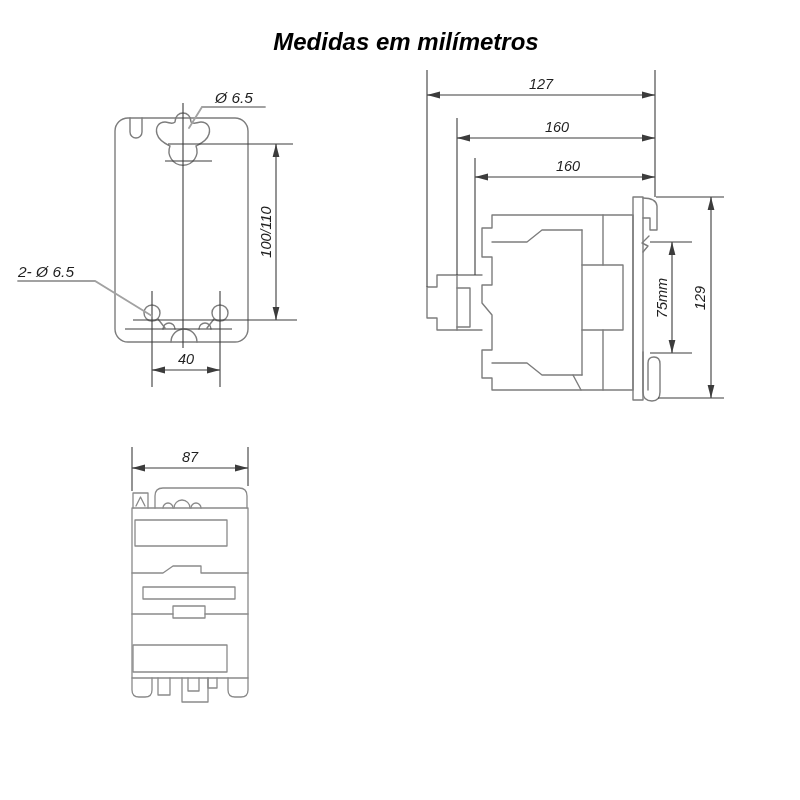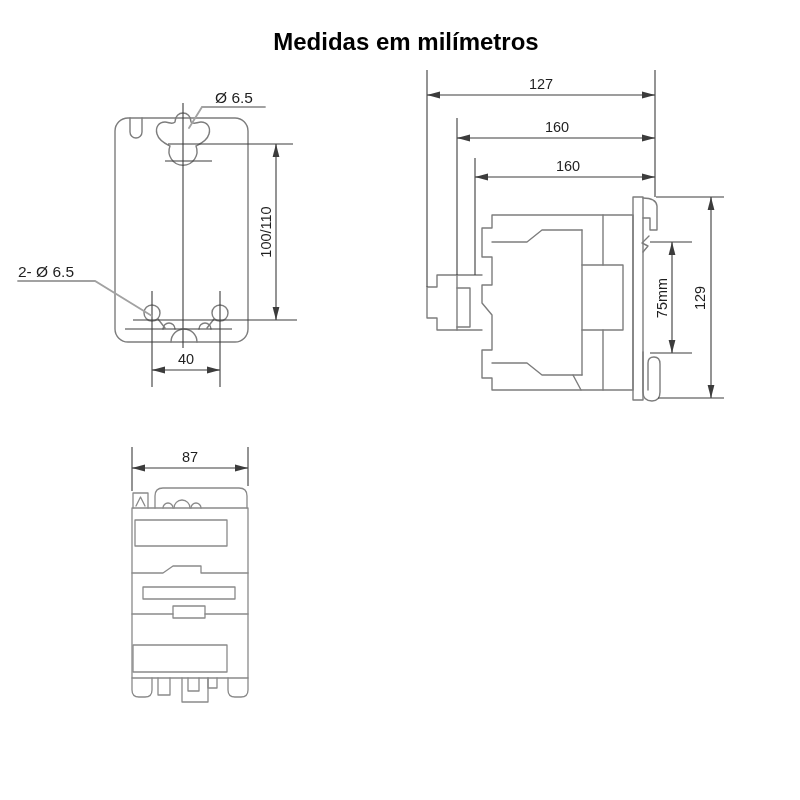--- a/index.html
+++ b/index.html
@@ -1,16 +1,16 @@
 <!DOCTYPE html>
 <html><head>
 <meta charset="utf-8">
 <style>
   html,body{margin:0;padding:0;background:#ffffff;}
-  .page{position:relative;width:800px;height:704px;background:#ffffff;overflow:hidden;}
+  .page{position:relative;width:800px;height:704px;background:#ffffff;overflow:hidden;font-style:italic;}
   svg{display:block;}
   .part{stroke:#7d7d7d;stroke-width:1.4;fill:none;stroke-linejoin:round;stroke-linecap:round;}
   .part2{stroke:#8a8a8a;stroke-width:1.3;fill:none;stroke-linejoin:round;stroke-linecap:round;}
   .dim{stroke:#3c3c3c;stroke-width:1.1;fill:none;stroke-linecap:butt;}
   .leader{stroke:#a2a2a2;stroke-width:1.8;fill:none;stroke-linecap:round;}
   .lbl{fill:#1f1f1f;font-family:"Liberation Sans",sans-serif;font-size:14.5px;}
   .lbl-big{fill:#1f1f1f;font-family:"Liberation Sans",sans-serif;font-size:15.5px;}
   .title{fill:#000000;font-family:"Liberation Sans",sans-serif;font-size:24px;font-weight:bold;}
   .mid{text-anchor:middle;}
 </style>

